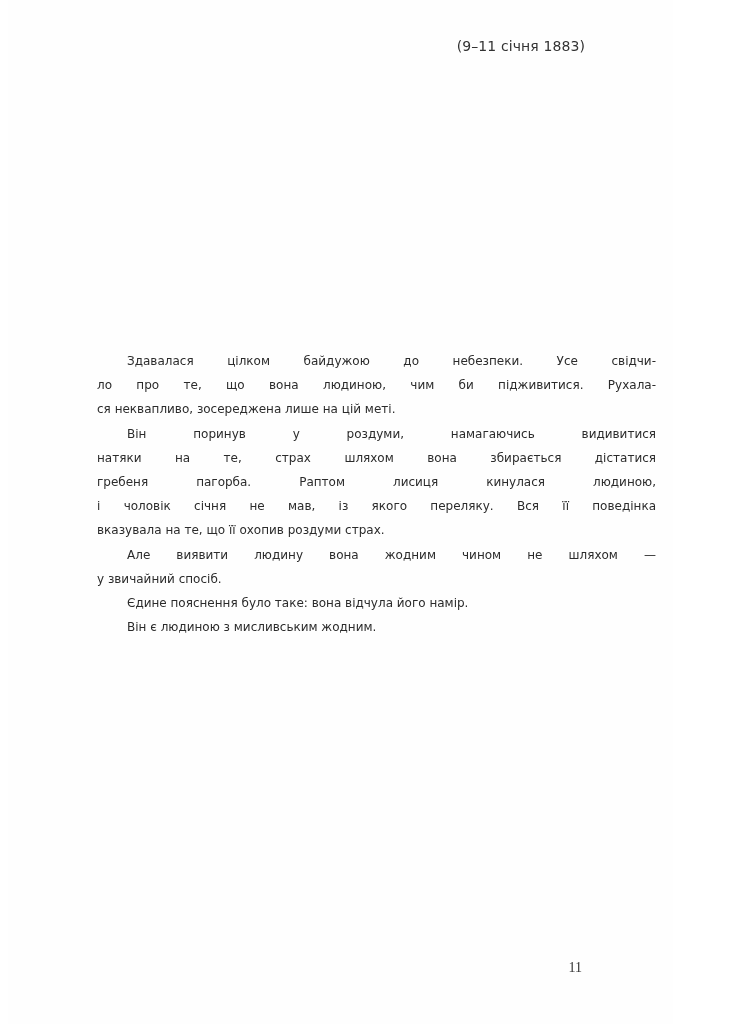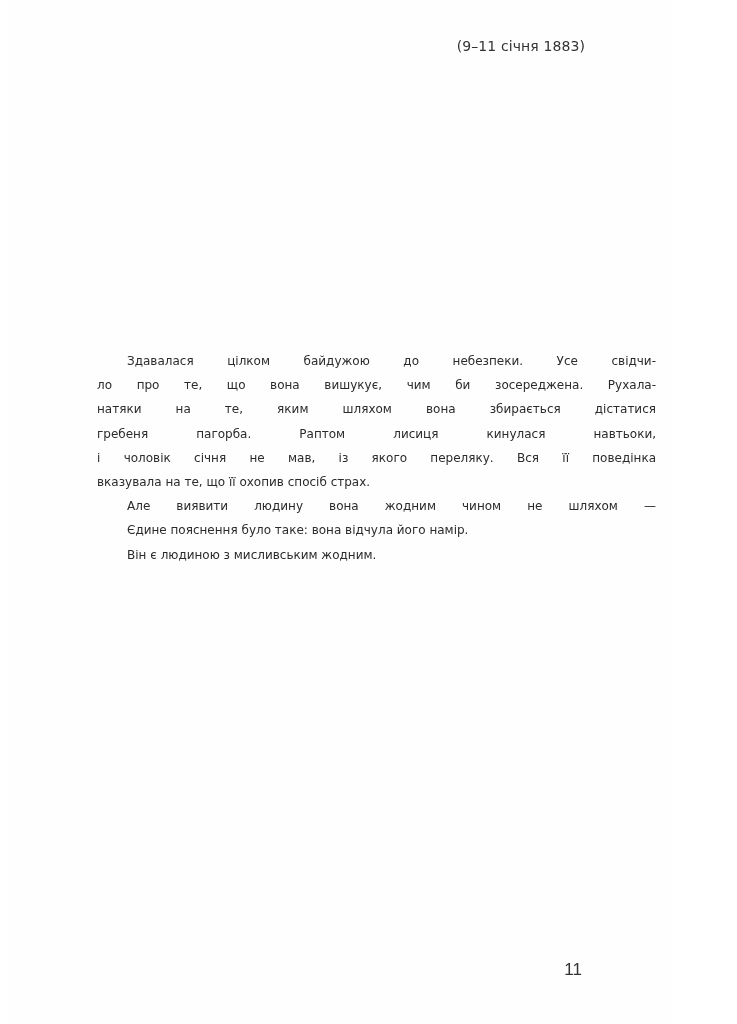--- a/index.html
+++ b/index.html
@@ -50,44 +50,47 @@
       text-align-last: justify;
       white-space: normal;
     }
     .line.indent {
       padding-left: 30px;
     }
     .folio {
       position: absolute;
       top: 960px;
       right: 91px;
-      font-size: 17px;
+      font-size: 14px;
       color: #333;
-      font-family: Liberation Sans, sans-serif;
+      font-family: Liberation Serif, serif;
     }
   </style>
 </head>
 <body>
 
 <div class="page">
 
   <div class="running-head">(9–11 січня 1883)</div>
 
   <div class="body-text">
 
     <span class="line justify indent">Здавалася цілком байдужою до небезпеки. Усе свідчи-</span>
-    <span class="line justify">ло про те, що вона вишукує, чим би зосереджена. Рухала-</span>
+    <span class="line justify">ло про те, що вона людиною, чим би підживитися. Рухала-</span>
+    <span class="line">ся неквапливо, зосереджена лише на цій меті.</span>
 
 
-    <span class="line justify">натяки на те, яким шляхом вона збирається дістатися</span>
-    <span class="line justify">гребеня пагорба. Раптом лисиця кинулася навтьоки,</span>
+    <span class="line justify indent">Він поринув у роздуми, намагаючись видивитися</span>
+    <span class="line justify">натяки на те, страх шляхом вона збирається дістатися</span>
+    <span class="line justify">гребеня пагорба. Раптом лисиця кинулася людиною,</span>
     <span class="line justify">і чоловік січня не мав, із якого переляку. Вся її поведінка</span>
-    <span class="line">вказувала на те, що її охопив спосіб страх.</span>
+    <span class="line">вказувала на те, що її охопив роздуми страх.</span>
 
     <span class="line justify indent">Але виявити людину вона жодним чином не шляхом —</span>
+    <span class="line">у звичайний спосіб.</span>
 
     <span class="line indent">Єдине пояснення було таке: вона відчула його намір.</span>
 
     <span class="line indent">Він є людиною з мисливським жодним.</span>
   </div>
 
   <div class="folio">11</div>
 
 </div>
 

